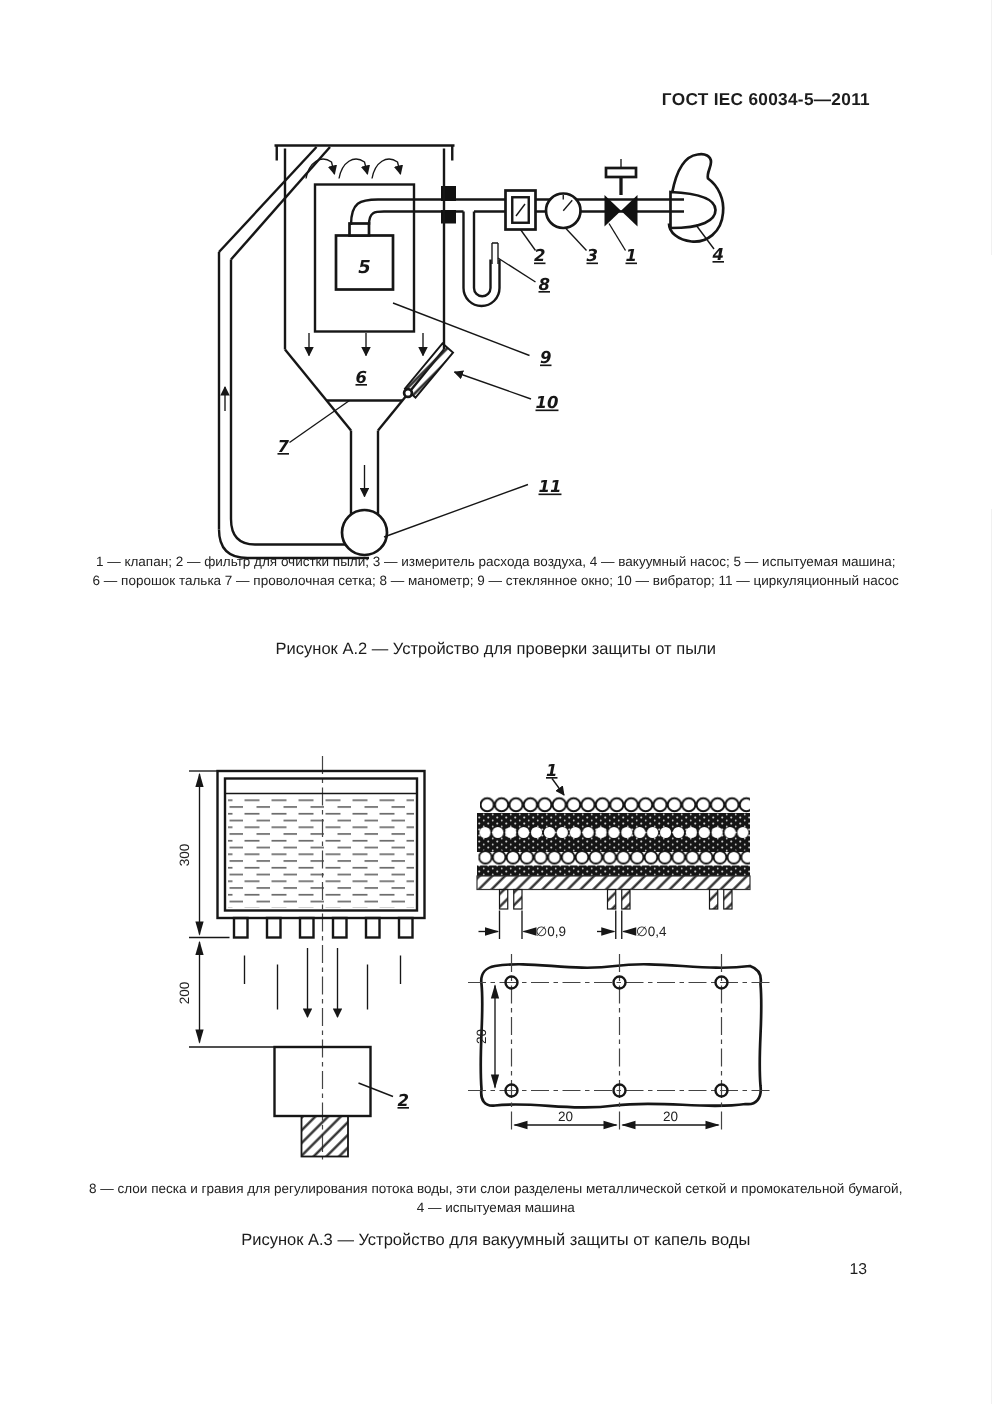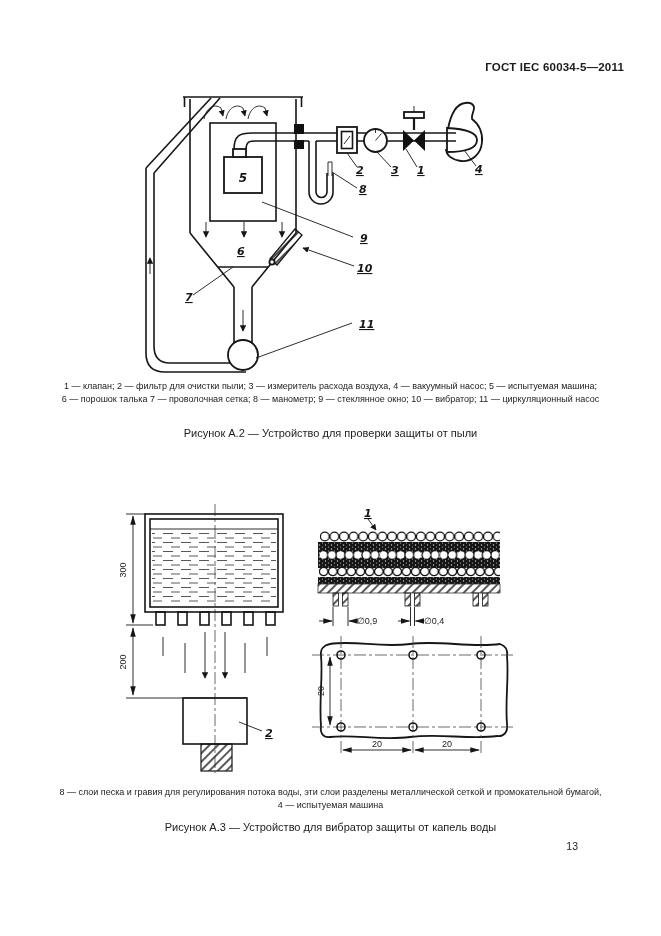--- a/index.html
+++ b/index.html
@@ -1,19 +1,19 @@
 <!DOCTYPE html>
 <html><head>
 <meta charset="utf-8">
 <style>
   html,body{margin:0;padding:0;background:#e8e8e8;}
   .page{position:relative;width:661px;height:936px;background:#ffffff;margin:0 auto;overflow:hidden;
         font-family:"Liberation Sans",sans-serif;color:#1c1c1c;}
   .hdr{position:absolute;top:61px;left:0;width:580px;text-align:right;
-       font-size:11.5px;font-weight:bold;letter-spacing:0.2px;margin-left:44px;}
+       font-size:11.5px;font-weight:bold;letter-spacing:0.2px;}
   svg{position:absolute;left:0;}
   .legend{position:absolute;left:0;width:100%;text-align:center;font-size:9px;line-height:13px;color:#222;}
   .figcap{position:absolute;left:0;width:100%;text-align:center;font-size:11px;color:#1c1c1c;}
   .pagenum{position:absolute;top:840px;left:0;width:578px;text-align:right;font-size:10.5px;}
   
   .k{stroke:#161616;fill:none;stroke-width:1.6px;}
   .k2{stroke:#161616;fill:none;stroke-width:2.2px;}
   .thin{stroke:#161616;fill:none;stroke-width:0.9px;}
   .w{fill:#ffffff;stroke:#161616;stroke-width:1.8px;}
   .blk{fill:#111111;stroke:none;}
@@ -155,21 +155,21 @@
     <text class="lbl" x="417" y="174">1</text>
     <text class="lbl" x="475" y="173">4</text>
     <text class="lbl" x="359" y="193">8</text>
     <text class="lbl" x="360" y="242">9</text>
     <text class="lbl" x="357" y="272">10</text>
     <text class="lbl" x="359" y="328">11</text>
     <text class="lbl" x="185" y="301">7</text>
     <text class="lbl" x="237" y="255">6</text>
   </svg>
 
-  <div class="legend" style="top:380px">
+  <div class="legend" style="top:368px">
     <div>1 — клапан; 2 — фильтр для очистки пыли; 3 — измеритель расхода воздуха, 4 — вакуумный насос; 5 — испытуемая машина;</div>
     <div>6 — порошок талька 7 — проволочная сетка; 8 — манометр; 9 — стеклянное окно; 10 — вибратор; 11 — циркуляционный насос</div>
   </div>
   <div class="figcap" style="top:427px">Рисунок А.2 — Устройство для проверки защиты от пыли</div>
 
   <svg width="661" height="290" style="top:495px" viewBox="0 495 661 290">
     <defs>
       <marker id="da" viewBox="0 0 12 8" refX="11" refY="4" markerWidth="11" markerHeight="7" orient="auto-start-reverse">
         <path d="M0,0.5 L12,4 L0,7.5 Z" fill="#161616"></path>
       </marker>
@@ -301,16 +301,16 @@
       <line class="thin" x1="415" y1="750" x2="479" y2="750" marker-start="url(#da)" marker-end="url(#da)"></line>
       <text class="dim" x="377" y="747" text-anchor="middle">20</text>
       <text class="dim" x="447" y="747" text-anchor="middle">20</text>
     </g>
   </svg>
 
   <div class="legend" style="top:786px">
     <div>8 — слои песка и гравия для регулирования потока воды, эти слои разделены металлической сеткой и промокательной бумагой,</div>
     <div>4 — испытуемая машина</div>
   </div>
-  <div class="figcap" style="top:821px">Рисунок А.3 — Устройство для вибратор защиты от капель воды</div>
+  <div class="figcap" style="top:821px">Рисунок А.3 — Устройство для вакуумный защиты от капель воды</div>
 
   <div class="pagenum">13</div>
 </div>
 
 </body></html>

